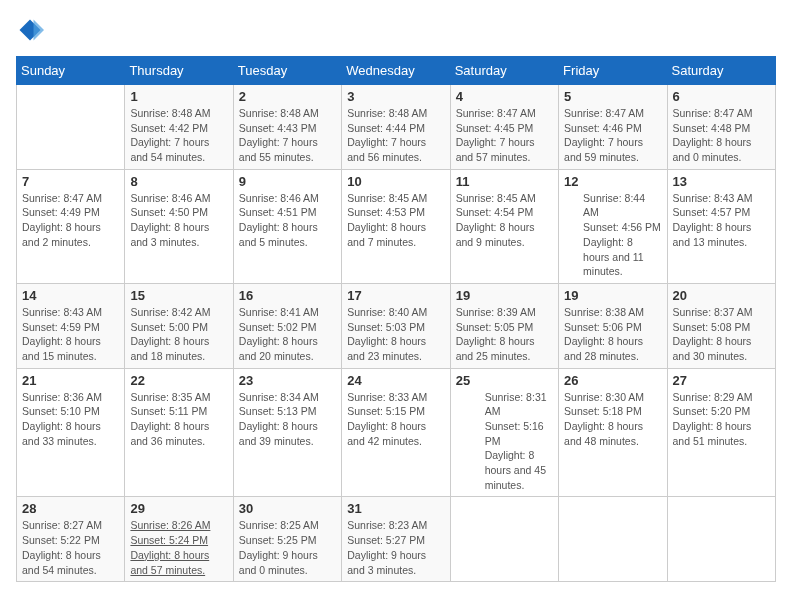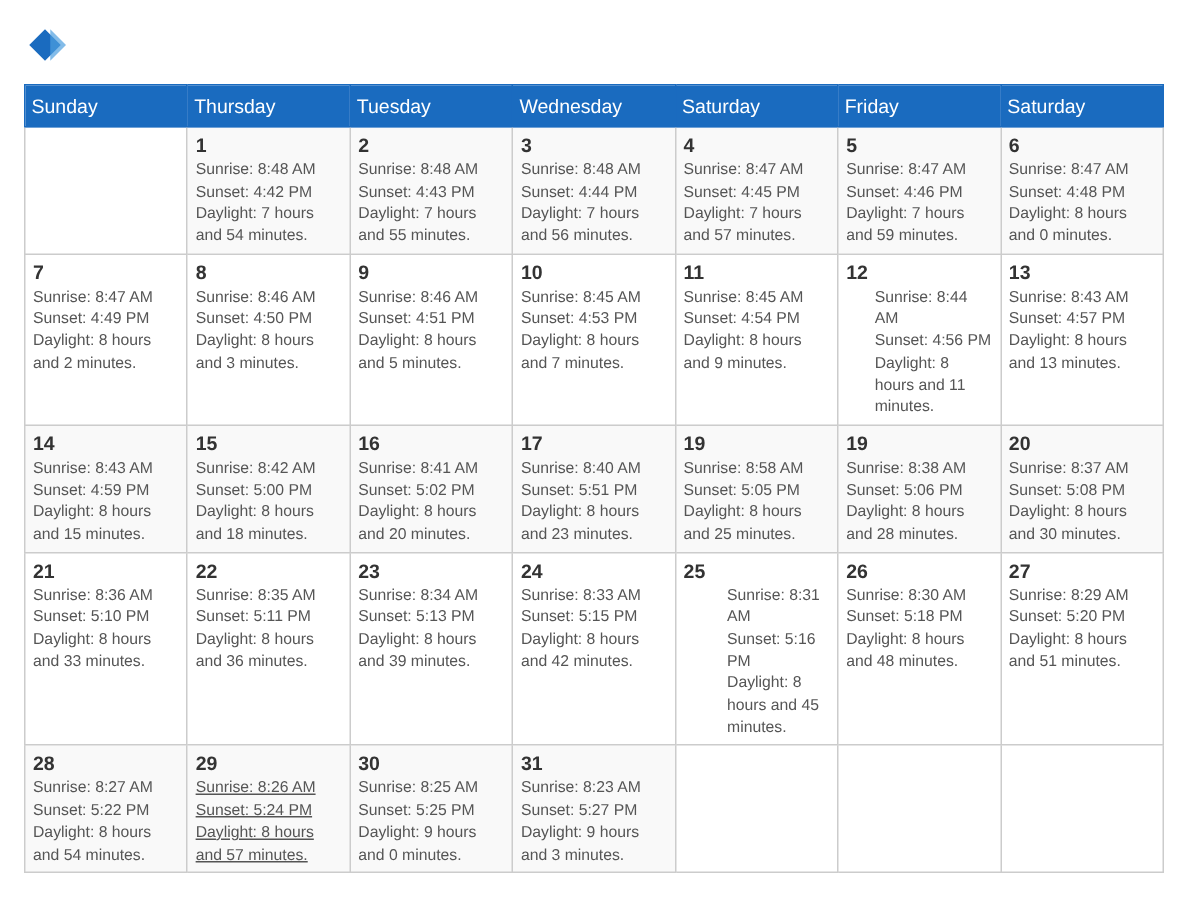--- a/index.html
+++ b/index.html
@@ -217,26 +217,26 @@
         </td>
         <td>
           <span class="day-number">16</span>
           <div class="day-detail" style="white-space: pre-line;">Sunrise: 8:41 AM
 Sunset: 5:02 PM
 Daylight: 8 hours and 20 minutes.</div>
         </td>
         <td>
           <span class="day-number">17</span>
           <div class="day-detail" style="white-space: pre-line;">Sunrise: 8:40 AM
-Sunset: 5:51 PM
+Sunset: 5:03 PM
 Daylight: 8 hours and 23 minutes.</div>
         </td>
         <td>
           <span class="day-number">19</span>
-          <div class="day-detail" style="white-space: pre-line;">Sunrise: 8:58 AM
+          <div class="day-detail" style="white-space: pre-line;">Sunrise: 8:39 AM
 Sunset: 5:05 PM
 Daylight: 8 hours and 25 minutes.</div>
         </td>
         <td>
           <span class="day-number">19</span>
           <div class="day-detail" style="white-space: pre-line;">Sunrise: 8:38 AM
 Sunset: 5:06 PM
 Daylight: 8 hours and 28 minutes.</div>
         </td>
         <td>

